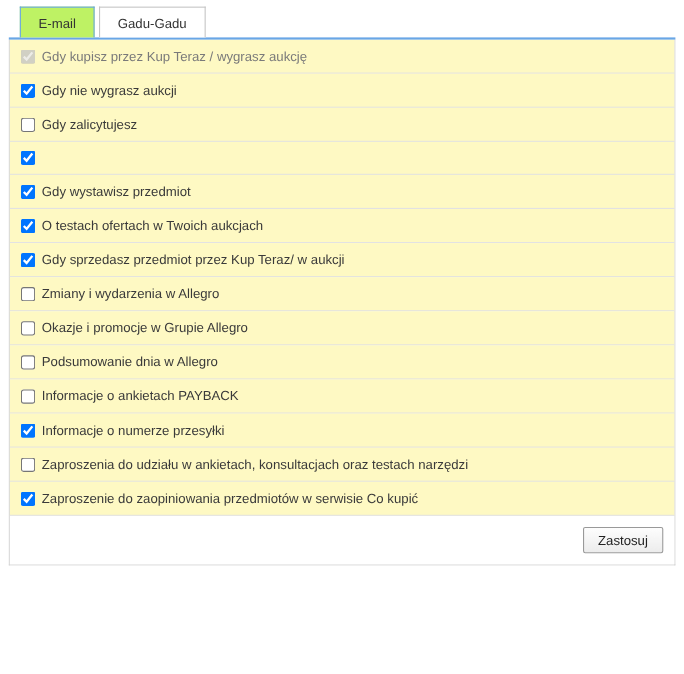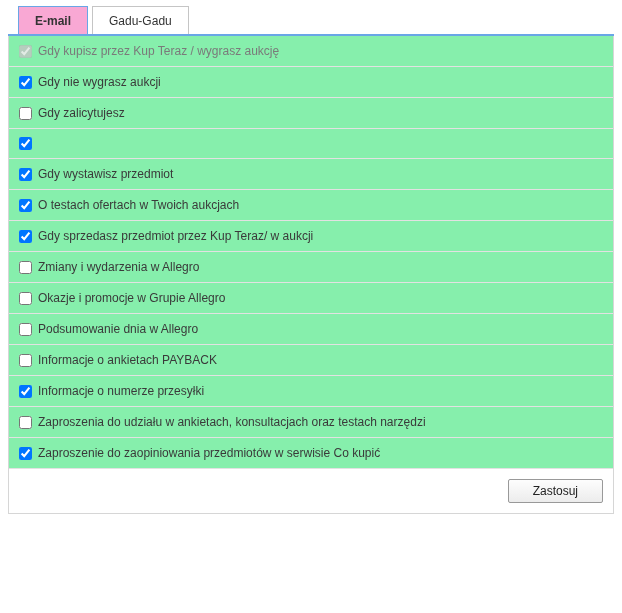--- a/index.html
+++ b/index.html
@@ -1,28 +1,28 @@
 <!DOCTYPE html>
 <html><head>
 <meta charset="utf-8">
 <style>
   * { box-sizing: border-box; margin: 0; padding: 0; }
   body { font-family: Arial, Helvetica, sans-serif; font-size: 12px; color: #444; background: #fff; width: 622px; }
   .wrap { padding: 6px 8px 8px 8px; }
   .tabs { display: flex; position: relative; height: 30px; border-bottom: 2px solid #69a6e6; margin-bottom: 0; padding-left: 10px; }
   .tab { border: 1px solid #c5c5c5; border-bottom: none; padding: 7px 16px; margin-right: 4px; background: #fff; cursor: pointer; font-size: 12px; color: #333; }
-  .tab.active { background: #f9a8d4; border-color: #69a6e6; position: relative; z-index: 2; font-weight: bold; }
+  .tab.active { background: #bef264; border-color: #69a6e6; position: relative; z-index: 2; }
   .panel { border: 1px solid #d6d6d6; border-top: none; }
   .rows { }
-  .row { display: flex; align-items: center; padding: 8px 10px; border-bottom: 1px solid #e2e2e2; background: #86efac; }
+  .row { display: flex; align-items: center; padding: 8px 10px; border-bottom: 1px solid #e2e2e2; background: #fef9c3; }
   .row input[type=checkbox] { margin-right: 6px; }
   .row label { cursor: pointer; color: #3a3a3a; }
   .row input[disabled] + label { color: #7a7a7a; }
   .footer { padding: 10px 10px; text-align: right; background: #fff; }
-  .apply-btn { font-family: inherit; font-size: 12px; padding: 4px 24px; background: linear-gradient(#fdfdfd, #ececec); border: 1px solid #999; border-radius: 2px; cursor: pointer; color: #222; text-align: center; }
+  .apply-btn { font-family: inherit; font-size: 12px; padding: 4px 13px; background: linear-gradient(#fdfdfd, #ececec); border: 1px solid #999; border-radius: 2px; cursor: pointer; color: #222; text-align: center; }
 </style>
 </head>
 <body>
 
 <div class="wrap">
   <div class="tabs">
     <div class="tab active"><span>E-mail</span></div>
     <div class="tab"><span>Gadu-Gadu</span></div>
   </div>
   <div class="panel">

